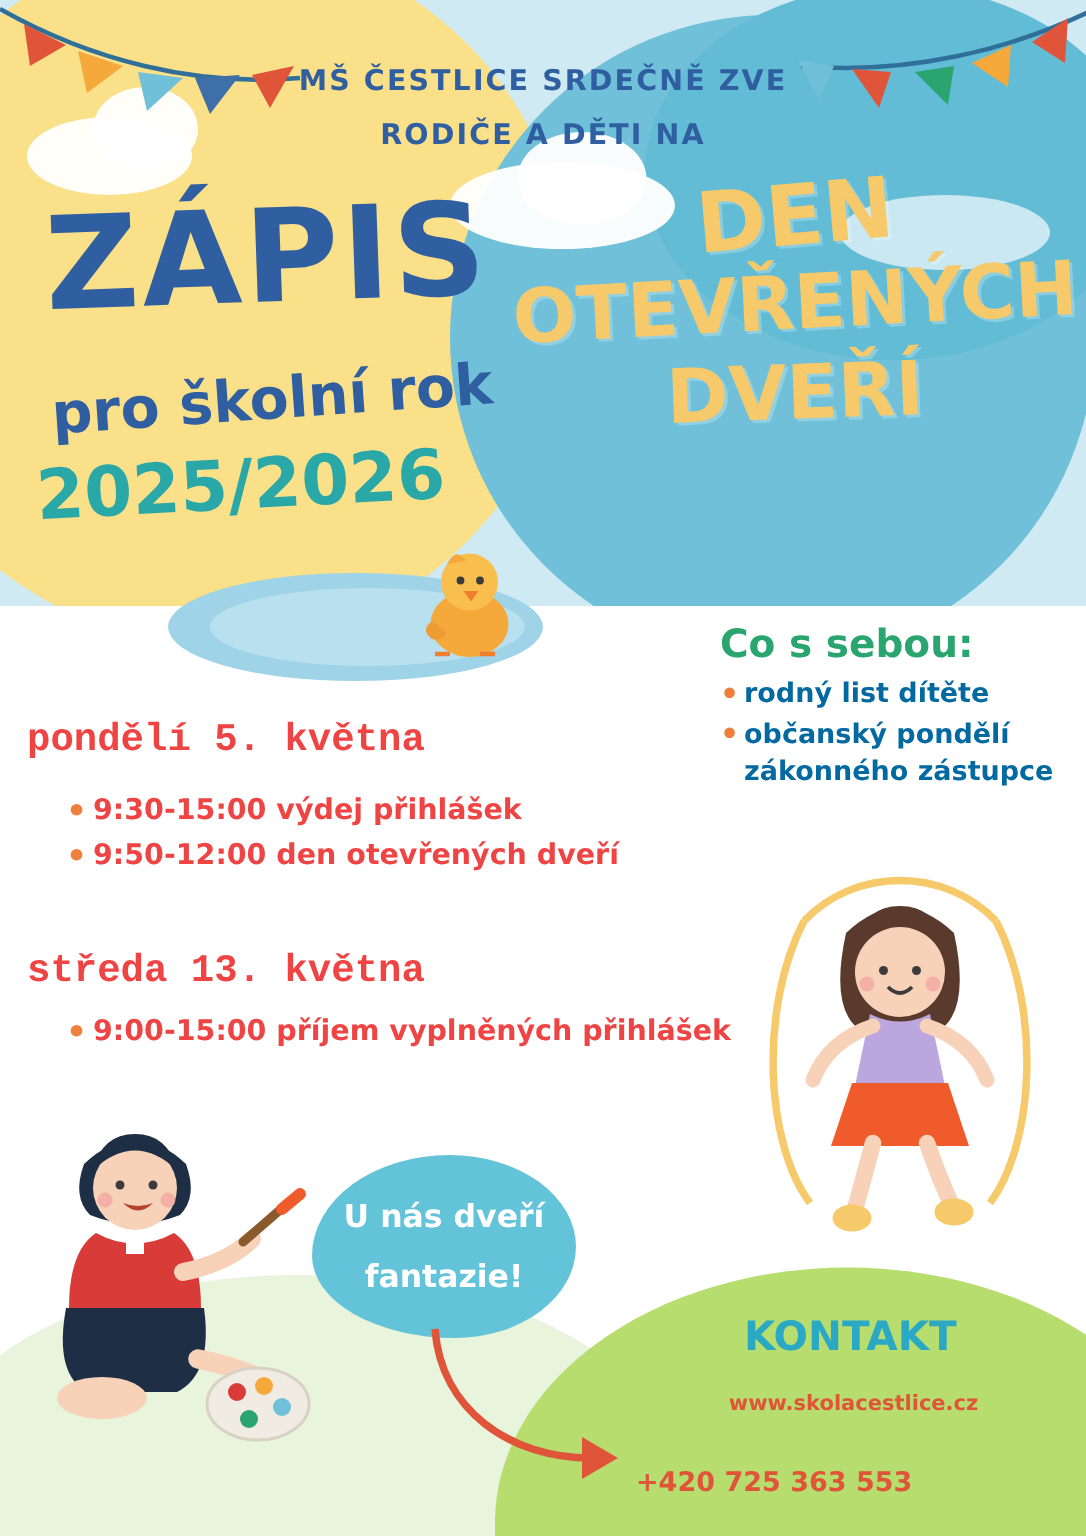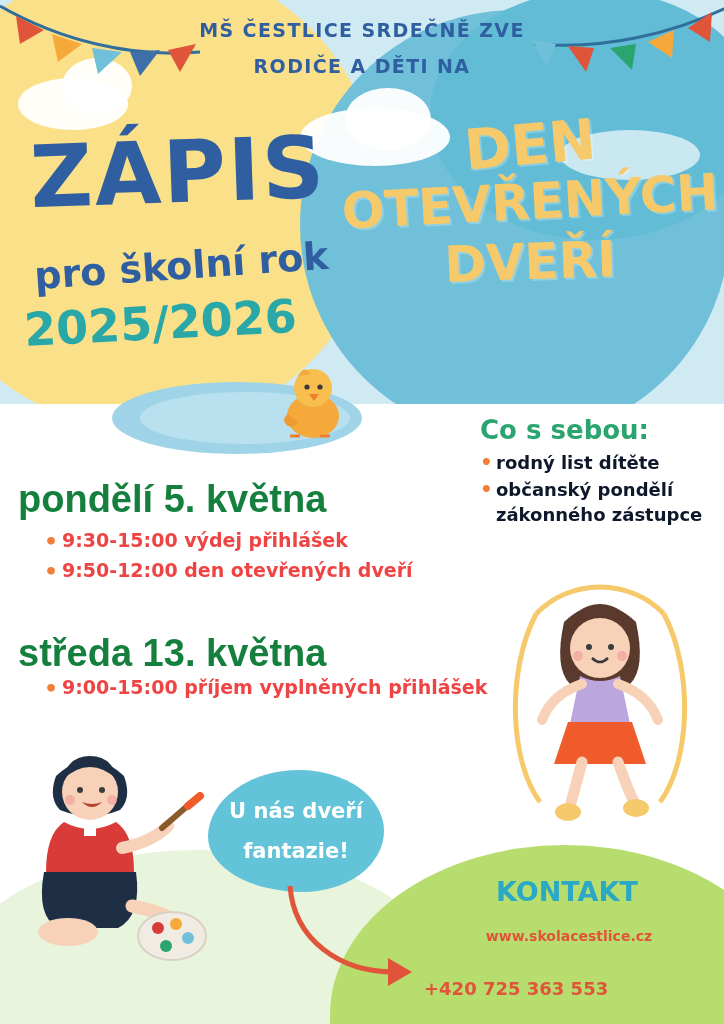--- a/index.html
+++ b/index.html
@@ -65,21 +65,21 @@
     position: absolute; left: 112px; top: 382px; width: 250px; height: 72px;
     background: #9fd3e8; border-radius: 50%;
   }
   .puddle2 {
     position: absolute; left: 140px; top: 392px; width: 210px; height: 52px;
     background: #b9e0ee; border-radius: 50%;
   }
 
   
   .kicker {
-    position: absolute; left: 0; top: 12px; width: 724px;
+    position: absolute; left: 0; top: 36px; width: 724px;
     text-align: center;
     font-family: "DejaVu Sans", sans-serif;
     font-weight: bold; font-size: 19px; letter-spacing: 1.4px;
     color: #2f5fa0; line-height: 1.9;
     text-transform: uppercase;
   }
   .zapis {
     position: absolute; left: 30px; top: 122px;
     font-family: "DejaVu Sans", sans-serif;
     font-weight: bold; font-size: 86px; letter-spacing: 2px;
@@ -107,22 +107,22 @@
     text-align: center;
     text-shadow: 2px 2px 0 rgba(255,255,255,.25);
   }
   .den-l1 { font-size: 56px; transform: rotate(-5deg); }
   .den-l2 { font-size: 50px; transform: rotate(-3deg); margin-top: -4px; }
   .den-l3 { font-size: 50px; transform: rotate(-2deg); margin-top: 2px; }
 
   
   .date-head {
     position: absolute;
-    font-family: Liberation Sans, sans-serif;
-    font-weight: bold; font-size: 38px; color: #15803d;
+    font-family: Liberation Mono, monospace;
+    font-weight: bold; font-size: 26px; color: #ef4444;
   }
   .d1 { left: 18px; top: 478px; }
   .d2 { left: 18px; top: 632px; }
   .bullets {
     position: absolute;
     font-family: "DejaVu Sans", sans-serif;
     font-weight: bold; font-size: 19px; color: #ef4444;
     line-height: 1.6;
     list-style: none;
   }
@@ -136,21 +136,21 @@
 
   
   .cs-title {
     position: absolute; left: 480px; top: 415px;
     font-family: "DejaVu Sans", sans-serif;
     font-weight: bold; font-size: 26px; color: #2aa56f;
   }
   .cs-list {
     position: absolute; left: 480px; top: 450px; width: 240px;
     font-family: "DejaVu Sans", sans-serif;
-    font-weight: bold; font-size: 18px; color: #0f172a;
+    font-weight: bold; font-size: 18px; color: #0369a1;
     line-height: 1.4; list-style: none;
   }
   .cs-list li { position: relative; padding-left: 16px; margin-bottom: 2px; }
   .cs-list li::before {
     content: "•"; position: absolute; left: 0; top: -2px;
     color: #f07f3c; font-size: 20px;
   }
 
   
   .blob {

